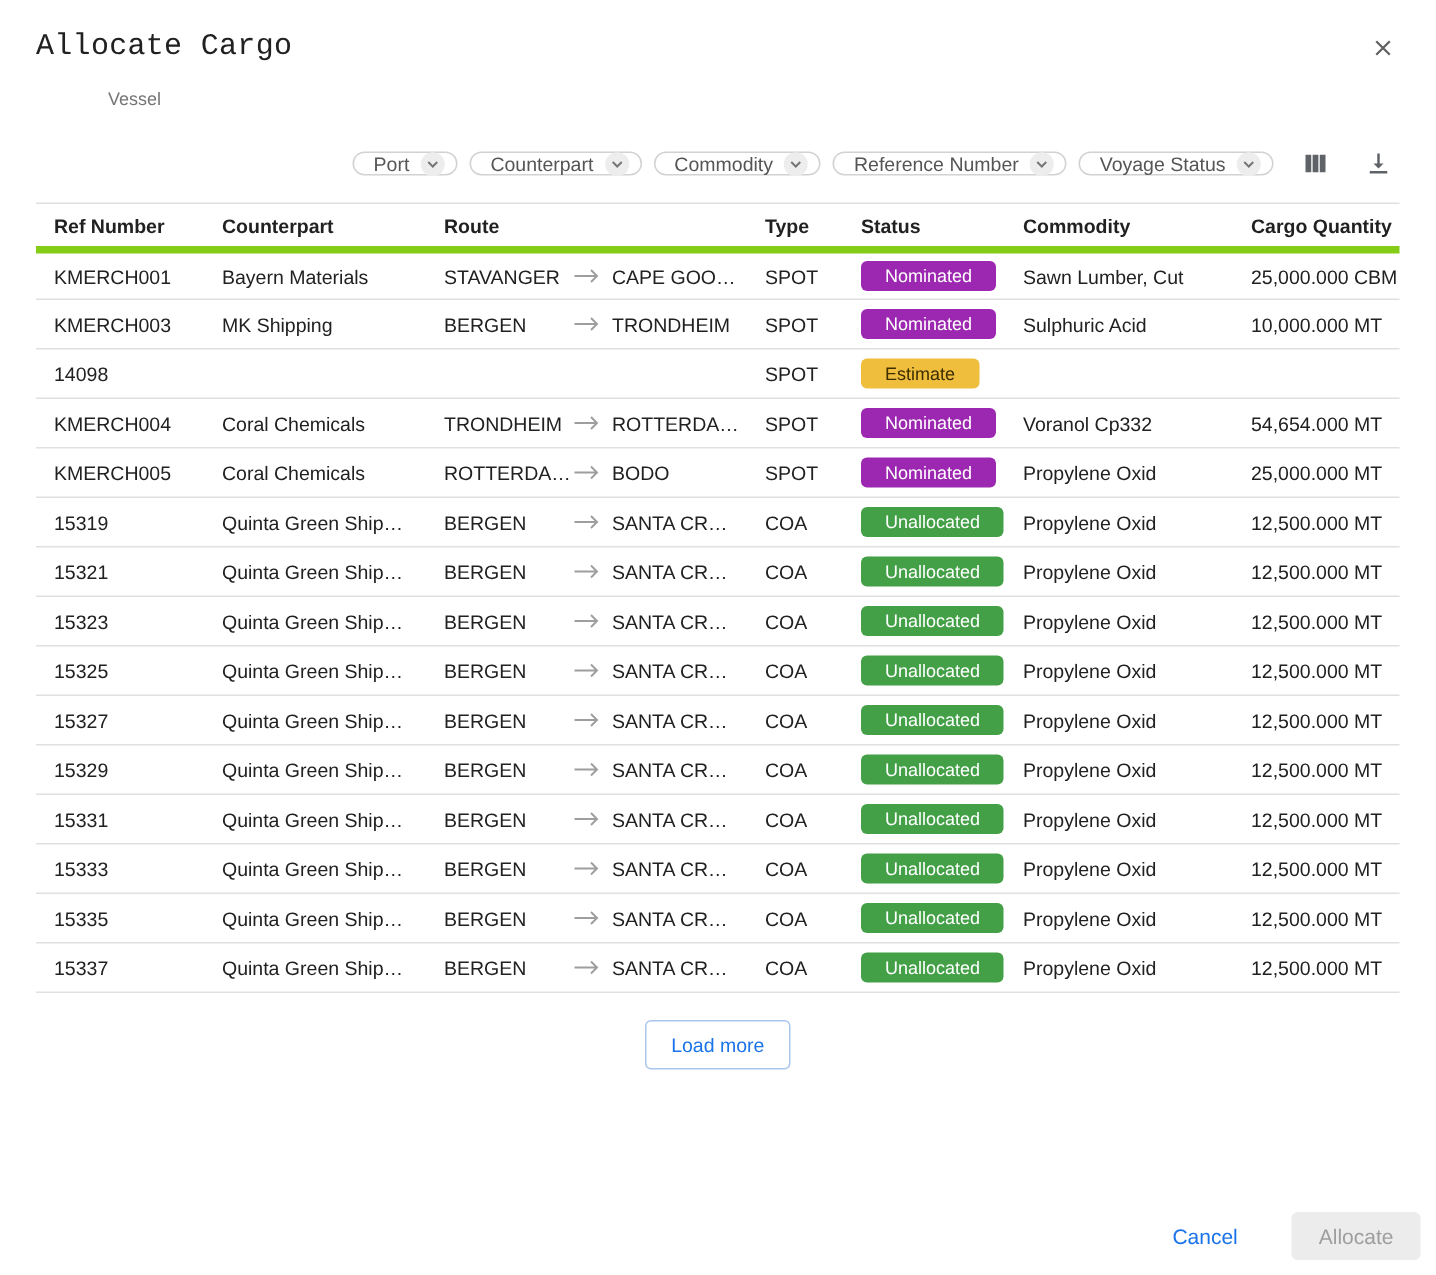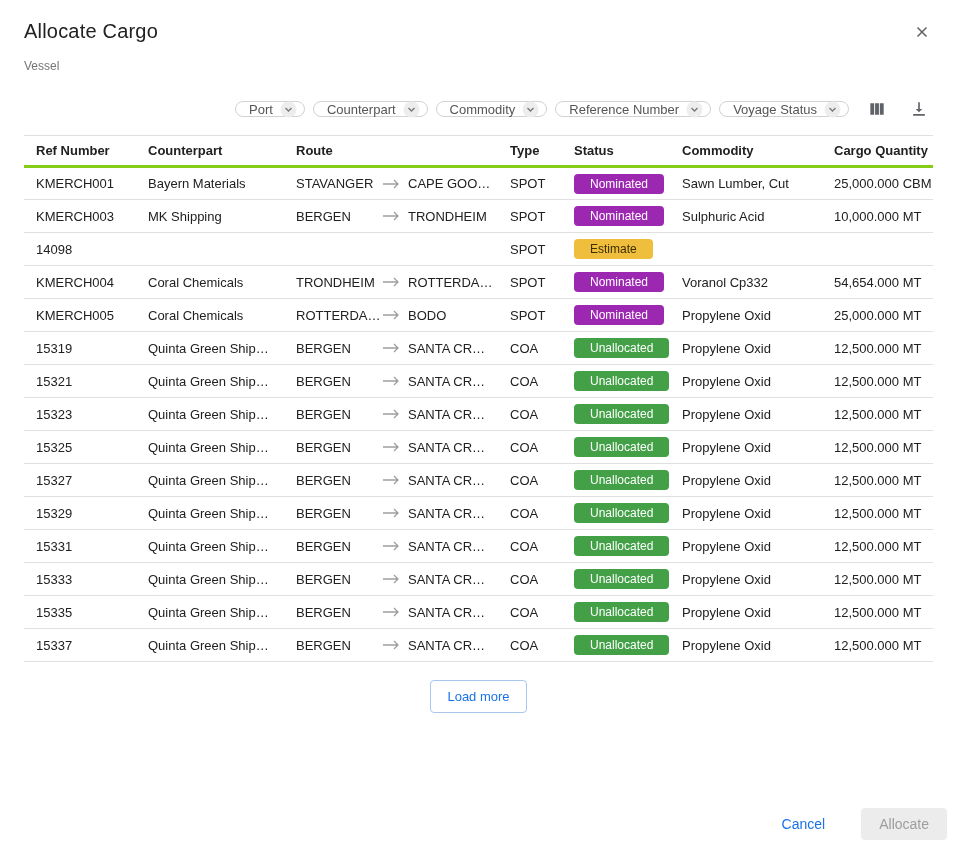--- a/index.html
+++ b/index.html
@@ -7,26 +7,26 @@
   body {
     width: 957px; height: 850px;
     background: #fff;
     font-family: "Liberation Sans", sans-serif;
     color: #212121;
     position: relative;
     overflow: hidden;
   }
 
   
-  .dialog-header { display: flex; justify-content: space-between; align-items: center; padding: 20px 24px 0 24px; }
+  .dialog-header { display: flex; justify-content: space-between; align-items: center; padding: 20px 24px 0 24px; font-family: Liberation Mono, monospace; }
   .dialog-title { font-size: 20px; font-weight: 500; letter-spacing: .2px; }
   .close-btn { cursor: pointer; display: flex; padding: 2px; background: none; border: none; }
 
   
-  .vessel-section { padding: 16px 20px 0 24px; }
+  .vessel-section { padding: 16px 20px 0 24px; margin-left: 48px; }
   .vessel-label { font-size: 12px; color: #757575; margin-bottom: 6px; }
   .vessel-select {
     width: 446px; height: 32px;
     border: 1px solid #c6c6c6; border-radius: 4px;
     display: flex; align-items: center; justify-content: space-between;
     padding: 0 12px; font-size: 14px; cursor: pointer; background: #fff;
   }
 
   
   .filter-row { display: flex; justify-content: flex-end; align-items: center; gap: 8px; padding: 16px 24px 0 24px; }
@@ -36,21 +36,21 @@
     height: 16px; padding: 0 7px 0 13px;
     font-size: 13px; color: #555; cursor: pointer; background: #fff;
   }
   .chip-caret { display: flex; }
   .icon-btn { background: none; border: none; cursor: pointer; display: flex; padding: 4px; margin-left: 6px; }
 
   
   table { width: 909px; margin: 12px 24px 0 24px; border-collapse: collapse; table-layout: fixed; border-top: 1px solid #e0e0e0; }
   th {
     font-weight: bold; font-size: 13px; color: #212121; text-align: left;
-    height: 31px; padding: 0 12px; border-bottom: 3px solid #84cc16;
+    height: 31px; padding: 0 12px; border-bottom: 5px solid #84cc16;
     white-space: nowrap; overflow: hidden;
   }
   td {
     font-size: 13px; height: 33px; padding: 0 12px;
     border-bottom: 1px solid #e0e0e0;
     white-space: nowrap; overflow: hidden;
   }
   td.route-cell { padding-right: 4px; }
   .route-inner { display: flex; align-items: center; }
   .route-from { flex: 0 0 86px; overflow: hidden; }

